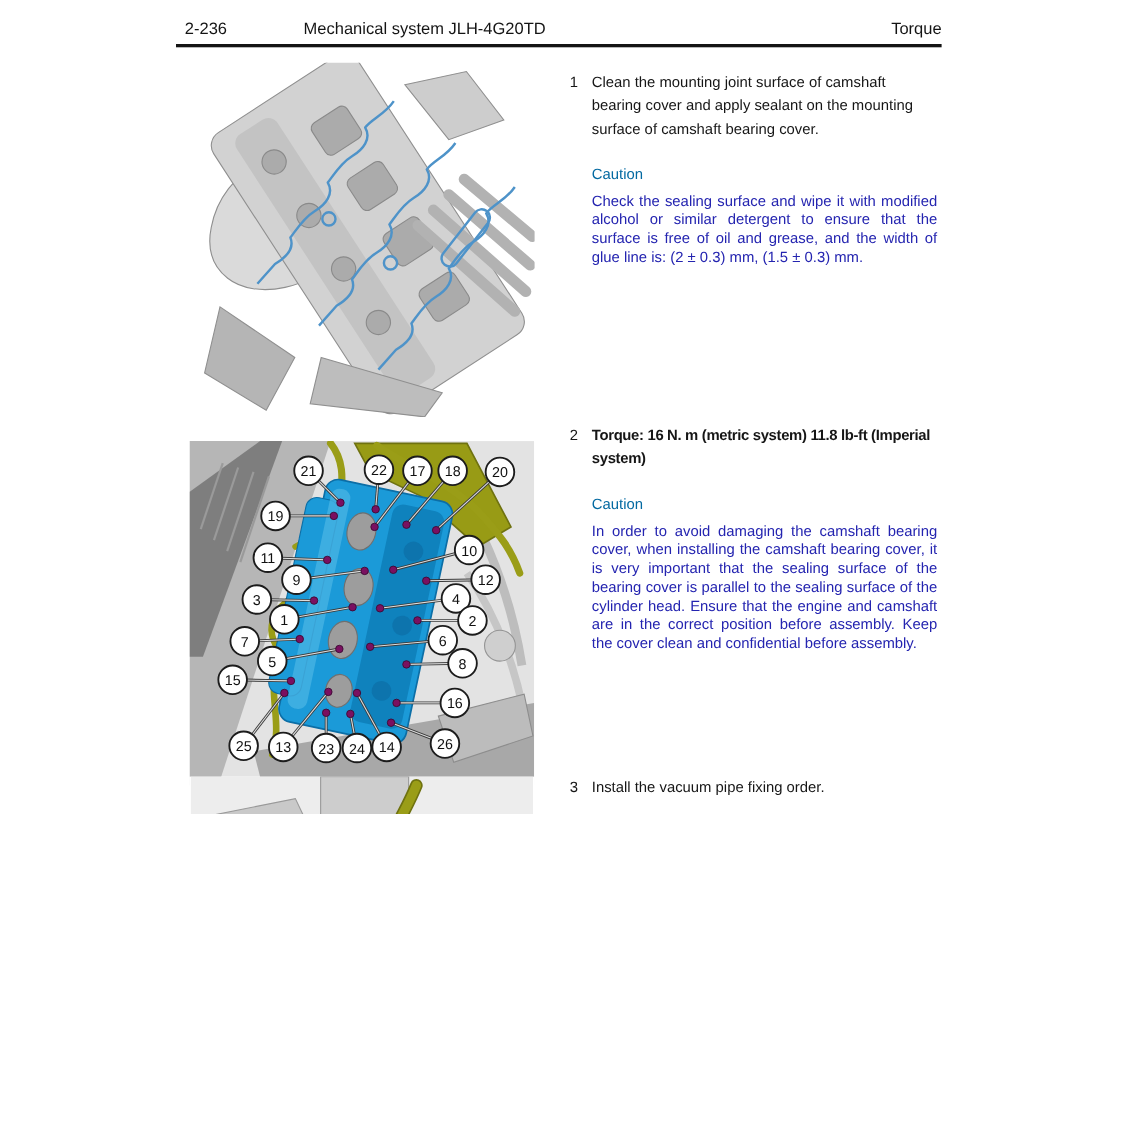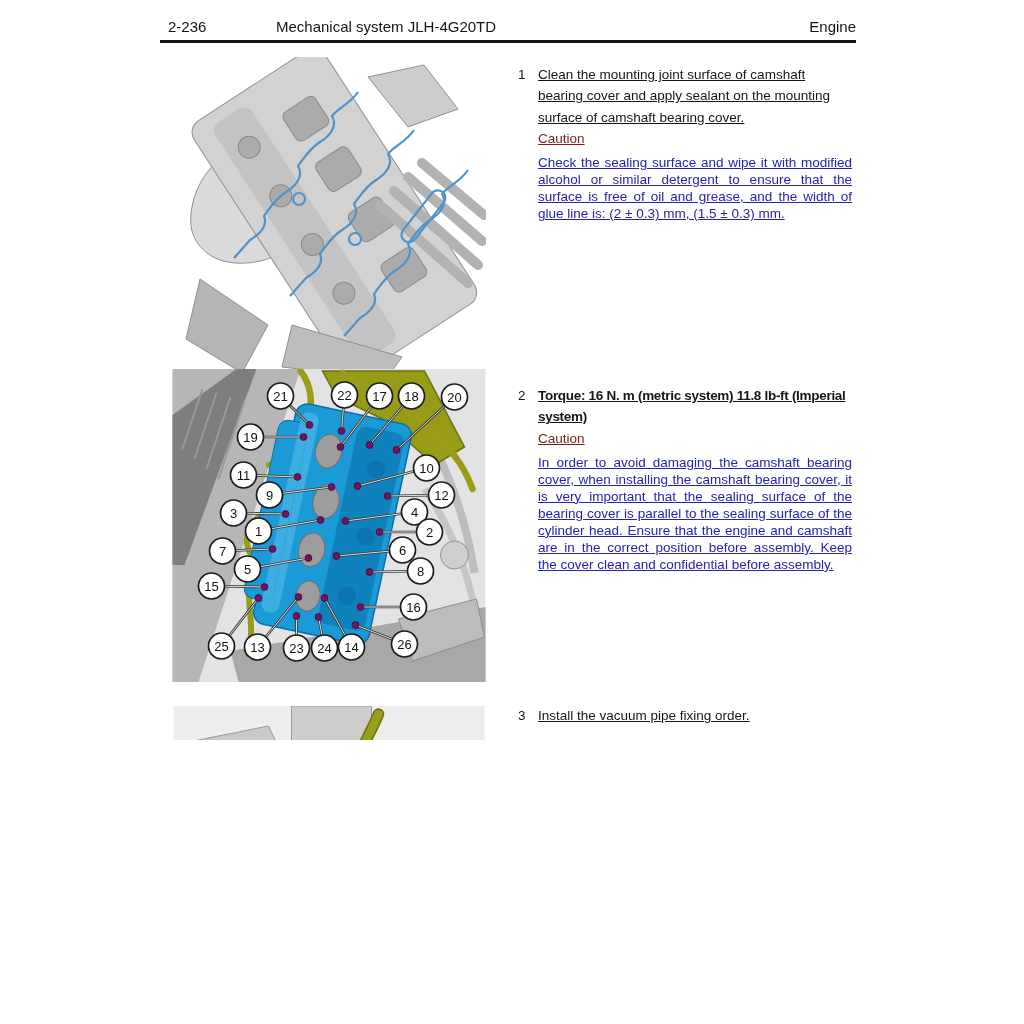--- a/index.html
+++ b/index.html
@@ -10,45 +10,45 @@
   .hdr{position:absolute;top:18px;font-size:15px;color:#141414;white-space:nowrap;}
   .hdr-page{left:168px;}
   .hdr-section{left:237px;margin-left:39px;}
   .hdr-right{right:168px;}
   .hdr-rule{position:absolute;left:160px;top:40px;width:696px;height:3px;background:#141414;}
 
   
   .figures{position:absolute;left:172px;top:0;width:314px;}
   figure{position:absolute;left:0;margin:0;padding:0;width:314px;background:#fff;}
   #fig1{top:57px;height:322px;}
-  #fig2{top:369px;height:313px;}
+  #fig2{top:401px;height:313px;}
   #fig3{top:706px;height:309px;}
   figure svg{display:block;width:100%;height:100%;}
 
   
   .steps{position:absolute;left:518px;top:0;width:336px;color:#161616;font-size:13.5px;}
   .step{position:absolute;left:0;display:flex;}
   .step .num{flex:0 0 20px;width:20px;line-height:21.3px;}
   .step .body{width:314px;}
-  .step p{margin:0;line-height:21.3px;text-decoration:underline;}
+  .step p{margin:0;line-height:21.3px;}
   .step .torque{font-weight:bold;letter-spacing:-0.3px;}
-  .step .caution-label{color:#7f1d1d;margin-top:0;}
+  .step .caution-label{color:#0369a1;margin-top:20px;}
   .step .caution-text{color:#2424b0;text-align:justify;line-height:17px;margin-top:5px;}
   #step-1{top:64px;}
   #step-2{top:385px;}
   #step-3{top:705px;}
 </style>
 </head>
 <body>
 
 <div class="page">
 
   <div class="hdr hdr-page">2-236</div>
   <div class="hdr hdr-section">Mechanical system JLH-4G20TD</div>
-  <div class="hdr hdr-right">Engine</div>
+  <div class="hdr hdr-right">Torque</div>
   <div class="hdr-rule"></div>
 
   <div class="figures">
 
     <figure id="fig1">
       <svg viewBox="0 0 314 322">
         <g stroke="#8f8f8f" stroke-width="1">
           <path d="M20 150 C 30 95, 90 70, 130 85 C 162 96, 168 142, 140 172 C 114 206, 60 216, 35 196 C 21 185, 16 170, 20 150 Z" fill="#dadada"></path>
           <rect x="92" y="8" width="156" height="302" rx="14" transform="rotate(-33 160 170)" fill="#d2d2d2"></rect>
           <rect x="112" y="20" width="44" height="280" rx="10" transform="rotate(-33 160 170)" fill="#c3c3c3" stroke="none"></rect>

